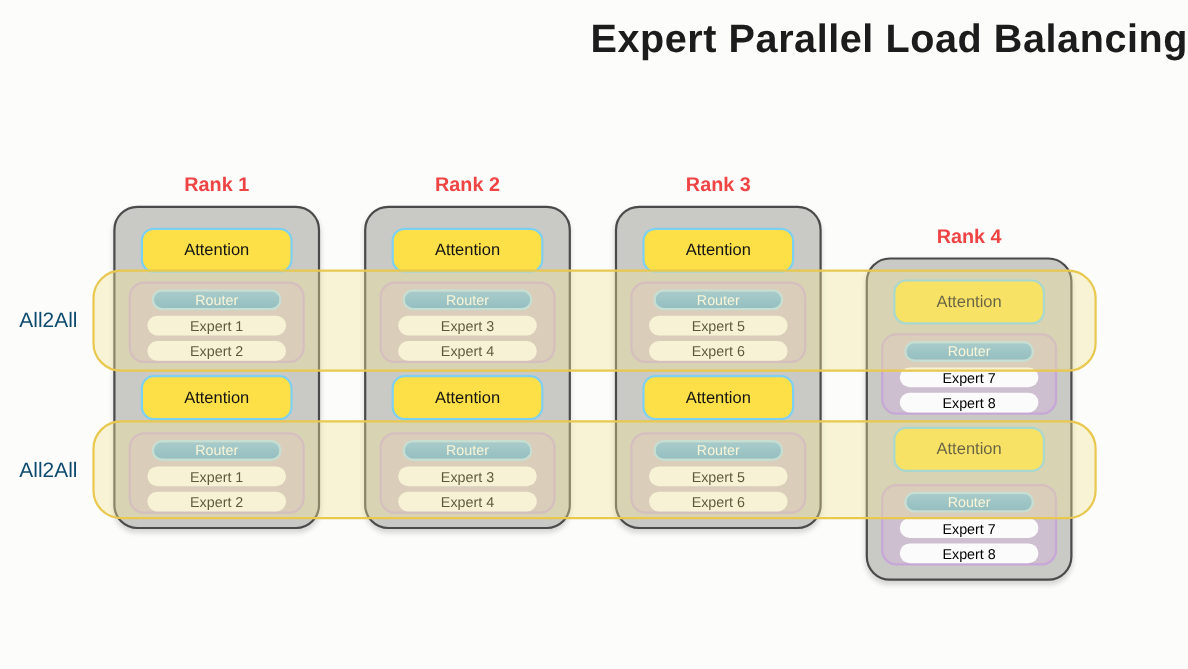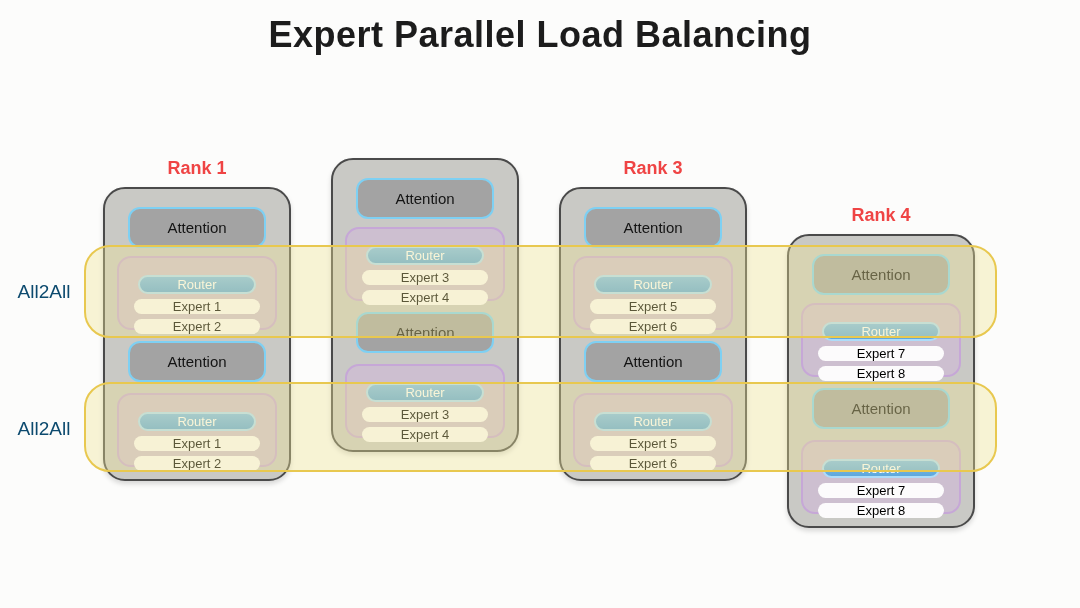--- a/index.html
+++ b/index.html
@@ -8,21 +8,21 @@
     font-family: "Liberation Sans", sans-serif;
     background: #fcfcfb;
     position: relative;
     overflow: hidden;
   }
   .stage { position: absolute; inset: 0; width: 1080px; height: 608px; }
 
   .title {
     position: absolute;
     top: 14px; left: 0; width: 1080px;
-    text-align: center;
+    text-align: right;
     font-size: 36px;
     font-weight: 700;
     color: #1c1c1c;
     letter-spacing: 0.5px;
   }
 
   
   .rank { position: absolute; top: 158px; width: 188px; z-index: 1; }
   .rank-1 { left: 103px; }
   .rank-2 { left: 331px; }
@@ -45,39 +45,39 @@
     background: #c9c9c5;
     border: 2px solid #4a4a4a;
     border-radius: 22px;
     box-shadow: 0 3px 5px rgba(0,0,0,0.15);
   }
 
   .attention {
     position: absolute;
     left: 0; right: 0; margin: 0 auto;
     width: 138px; height: 41px;
-    background: #a3a3a3;
+    background: #fde047;
     border: 2px solid #7ed0f3;
     border-radius: 12px;
     display: flex; align-items: center; justify-content: center;
     font-size: 15px;
     color: #141414;
   }
   .att-1 { top: 18px; }
   .att-2 { top: 152px; }
 
   .moe-group {
     position: absolute;
     left: 0; right: 0; margin: 0 auto;
     width: 160px; height: 74px;
     background: #cdbfd0;
     border: 2px solid #c6a7d7;
     border-radius: 14px;
     display: flex; flex-direction: column; align-items: center;
-    padding-top: 17px; gap: 5px;
+    padding-top: 5px; gap: 5px;
   }
   .grp-1 { top: 67px; }
   .grp-2 { top: 204px; }
 
   .router {
     width: 118px; height: 20px;
     background: linear-gradient(#7cbcea, #5fa8dc);
     border: 2px solid #aedcf9;
     border-radius: 11px;
     display: flex; align-items: center; justify-content: center;
@@ -137,20 +137,21 @@
       <div class="attention att-2">Attention</div>
       <div class="moe-group grp-2">
         <div class="router">Router</div>
         <div class="expert">Expert 1</div>
         <div class="expert">Expert 2</div>
       </div>
     </div>
   </div>
 
   <div class="rank rank-2">
+    <div class="rank-label">Rank 2</div>
     <div class="rank-body">
       <div class="attention att-1">Attention</div>
       <div class="moe-group grp-1">
         <div class="router">Router</div>
         <div class="expert">Expert 3</div>
         <div class="expert">Expert 4</div>
       </div>
       <div class="attention att-2">Attention</div>
       <div class="moe-group grp-2">
         <div class="router">Router</div>

